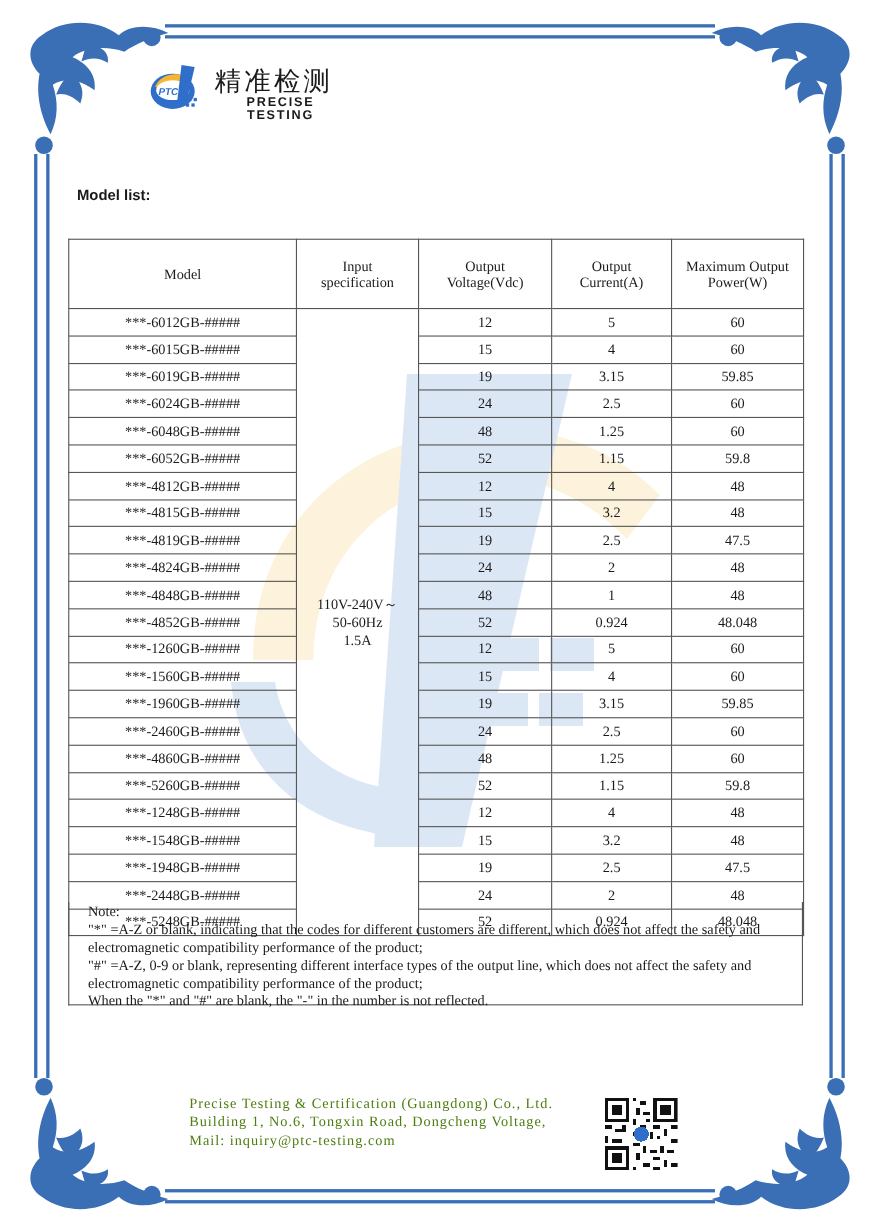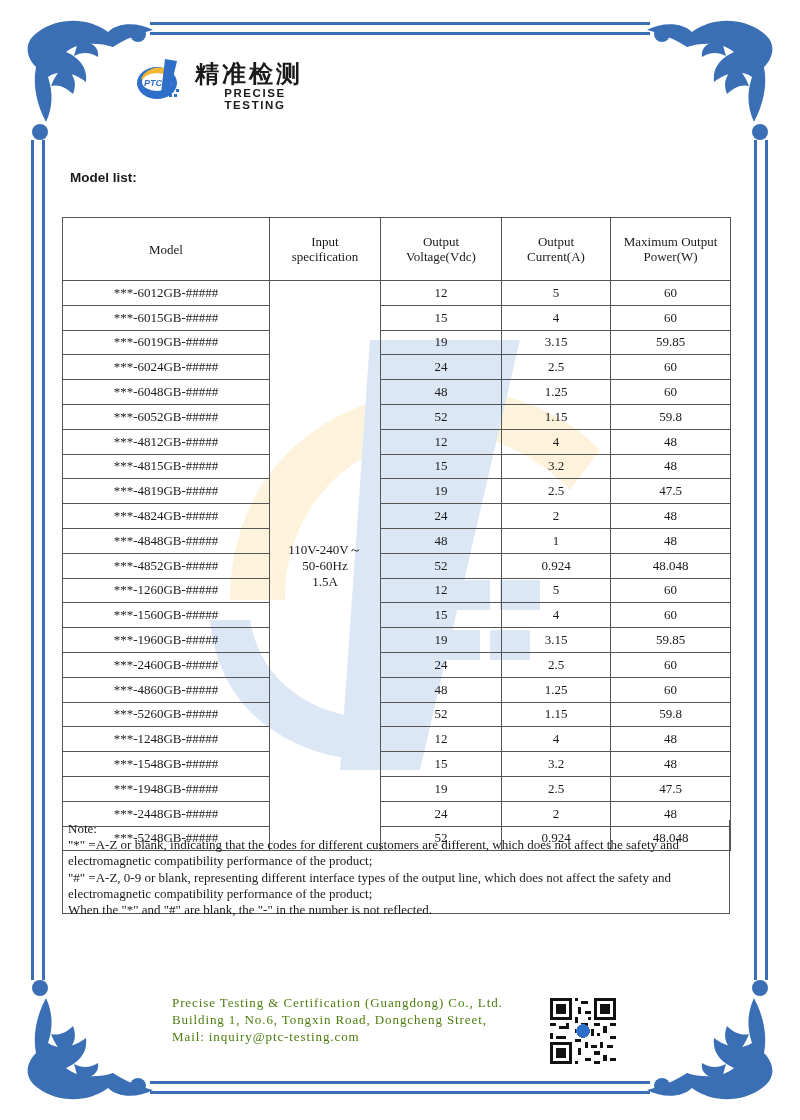--- a/index.html
+++ b/index.html
@@ -8,21 +8,21 @@
     background: #ffffff;
     font-family: "Liberation Serif", serif;
     color: #1a1a1a;
   }
   .frame-line { position: absolute; background: #3a6fb5; }
   .corner { position: absolute; width: 150px; height: 150px; }
   .watermark { position: absolute; left: 190px; top: 300px; width: 440px; height: 480px; opacity: 0.16; }
   .logo { position: absolute; left: 135px; top: 55px; width: 180px; height: 50px; }
   .logo-cn {
     position: absolute; left: 60px; top: 3px;
-    font-family: "DejaVu Sans", sans-serif; font-weight: bold;
+    font-family: "DejaVu Sans", sans-serif; font-weight: normal;
     font-size: 24px; letter-spacing: 3px; color: #1a1a1a;
   }
   .logo-en {
     position: absolute; left: 60px; top: 32px;
     font-family: "Liberation Sans", sans-serif; font-weight: bold;
     font-size: 11.5px; letter-spacing: 1.6px; color: #1a1a1a; text-align: center;
   }
   .section-title {
     position: absolute; left: 70px; top: 170px;
     font-family: "Liberation Sans", sans-serif; font-weight: bold; font-size: 13.5px; text-align: right;
@@ -35,21 +35,21 @@
   }
   table.models th, table.models td {
     border: 1px solid #555; text-align: center; padding: 0;
     font-weight: normal; background: transparent;
   }
   table.models th { height: 62px; line-height: 15px; }
   table.models td { height: 23.8px; }
   .note {
     position: absolute; left: 62px; top: 820px; width: 658px; height: 94px;
     border: 1px solid #555; border-top: none;
-    padding: 1px 5px; font-size: 13px; line-height: 16.2px; box-sizing: border-box;
+    padding: 1px 17px; font-size: 13px; line-height: 16.2px; box-sizing: border-box;
     width: 668px;
   }
   .footer {
     position: absolute; left: 172px; top: 994px;
     font-family: Liberation Serif, serif; font-size: 13px;
     line-height: 17px; letter-spacing: 0.9px; color: #4d7c0f;
   }
   .footer .gap { display: inline-block; width: 20px; }
   .qr { position: absolute; left: 550px; top: 998px; width: 66px; height: 66px; }
 </style>
@@ -298,21 +298,21 @@
 
 <div class="note">
   <div>Note:</div>
   <div>"*" =A-Z or blank, indicating that the codes for different customers are different, which does not affect the safety and electromagnetic compatibility performance of the product;</div>
   <div>"#" =A-Z, 0-9 or blank, representing different interface types of the output line, which does not affect the safety and electromagnetic compatibility performance of the product;</div>
   <div>When the "*" and "#" are blank, the "-" in the  number is not reflected.</div>
 </div>
 
 <div class="footer">
   <div>Precise Testing &amp; Certification (Guangdong) Co., Ltd.</div>
-  <div>Building 1, No.6, Tongxin Road, Dongcheng Street,</div>
+  <div>Building 1, No.6, Tongxin Road, Dongcheng Voltage,</div>
   <div>Mail: inquiry@ptc-testing.com</div>
 </div>
 
 <svg class="qr" viewBox="0 0 21 21" shape-rendering="crispEdges">
   <rect width="21" height="21" fill="#fff"></rect>
   <g fill="#111">
     <path d="M0 0h7v7H0z M1 1v5h5V1z M2 2h3v3H2z"></path>
     <path d="M14 0h7v7h-7z M15 1v5h5V1z M16 2h3v3h-3z"></path>
     <path d="M0 14h7v7H0z M1 15v5h5v-5z M2 16h3v3H2z"></path>
     <path d="M8 0h1v1H8z M10 1h2v1h-2z M9 3h1v2H9z M11 4h2v1h-2z M8 6h1v2H8z M12 6h1v1h-1z M10 8h2v1h-2z M0 8h2v1H0z M3 9h2v1H3z M5 8h1v2H5z M14 8h2v1h-2z M17 9h1v2h-1z M19 8h2v1h-2z M8 10h1v1H8z M13 10h1v2h-1z M15 11h1v1h-1z M0 11h1v2H0z M2 12h3v1H2z M19 12h2v1h-2z M8 13h2v1H8z M11 14h1v2h-1z M13 15h2v1h-2z M16 14h1v2h-1z M18 15h2v1h-2z M9 16h1v2H9z M14 17h2v1h-2z M17 18h1v2h-1z M19 19h2v1h-2z M11 19h2v1h-2z M8 20h1v1H8z M14 20h2v1h-2z"></path>

